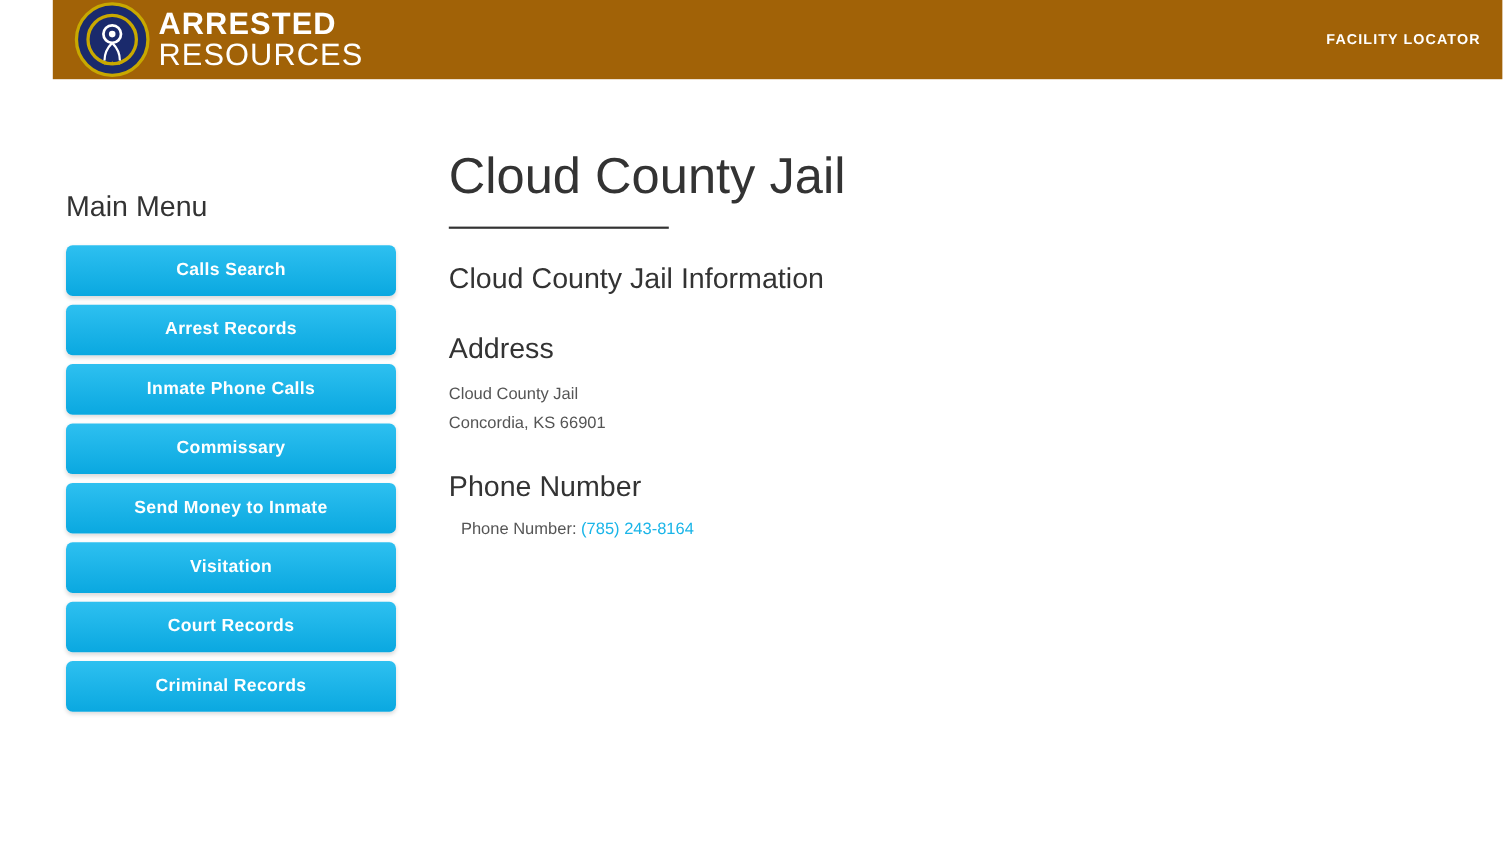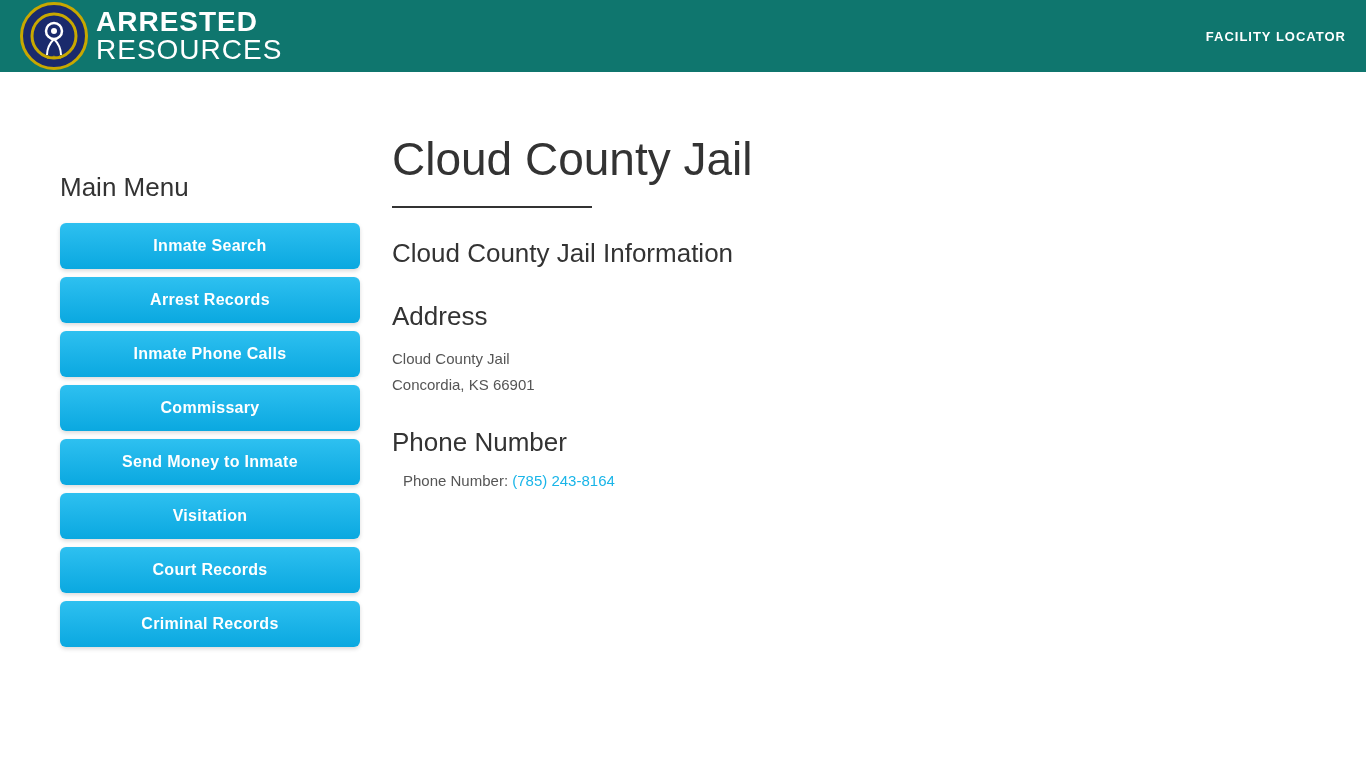--- a/index.html
+++ b/index.html
@@ -12,23 +12,24 @@
       font-family: 'Helvetica Neue', Arial, sans-serif;
       background: #fff;
       color: #333;
     }
 
     
     .header {
       display: flex;
       align-items: center;
       justify-content: space-between;
-      background: #0f766e;
+      background: #a16207;
       height: 72px;
       padding: 0 20px;
+      margin-left: 48px;
     }
 
     .header-left {
       display: flex;
       align-items: center;
       gap: 0;
     }
 
     .logo-badge {
       width: 68px;
@@ -79,21 +80,21 @@
       text-transform: uppercase;
       cursor: pointer;
     }
 
     
     .main-content {
       display: flex;
       max-width: 1366px;
       margin: 0 auto;
       padding: 40px 60px;
-      gap: 32px;
+      gap: 48px;
     }
 
     
     .sidebar {
       width: 300px;
       flex-shrink: 0;
       padding-top: 60px;
     }
 
     .sidebar-title {
@@ -199,21 +200,21 @@
   <nav>
     <span class="header-nav">FACILITY LOCATOR</span>
   </nav>
 </header>
 
 <div class="main-content">
 
   <aside class="sidebar">
     <h2 class="sidebar-title">Main Menu</h2>
     <div id="menu-list">
-    <button class="menu-btn">Inmate Search</button>
+    <button class="menu-btn">Calls Search</button>
         <button class="menu-btn">Arrest Records</button>
         <button class="menu-btn">Inmate Phone Calls</button>
         <button class="menu-btn">Commissary</button>
         <button class="menu-btn">Send Money to Inmate</button>
         <button class="menu-btn">Visitation</button>
         <button class="menu-btn">Court Records</button>
         <button class="menu-btn">Criminal Records</button>
       </div>
   </aside>
 

